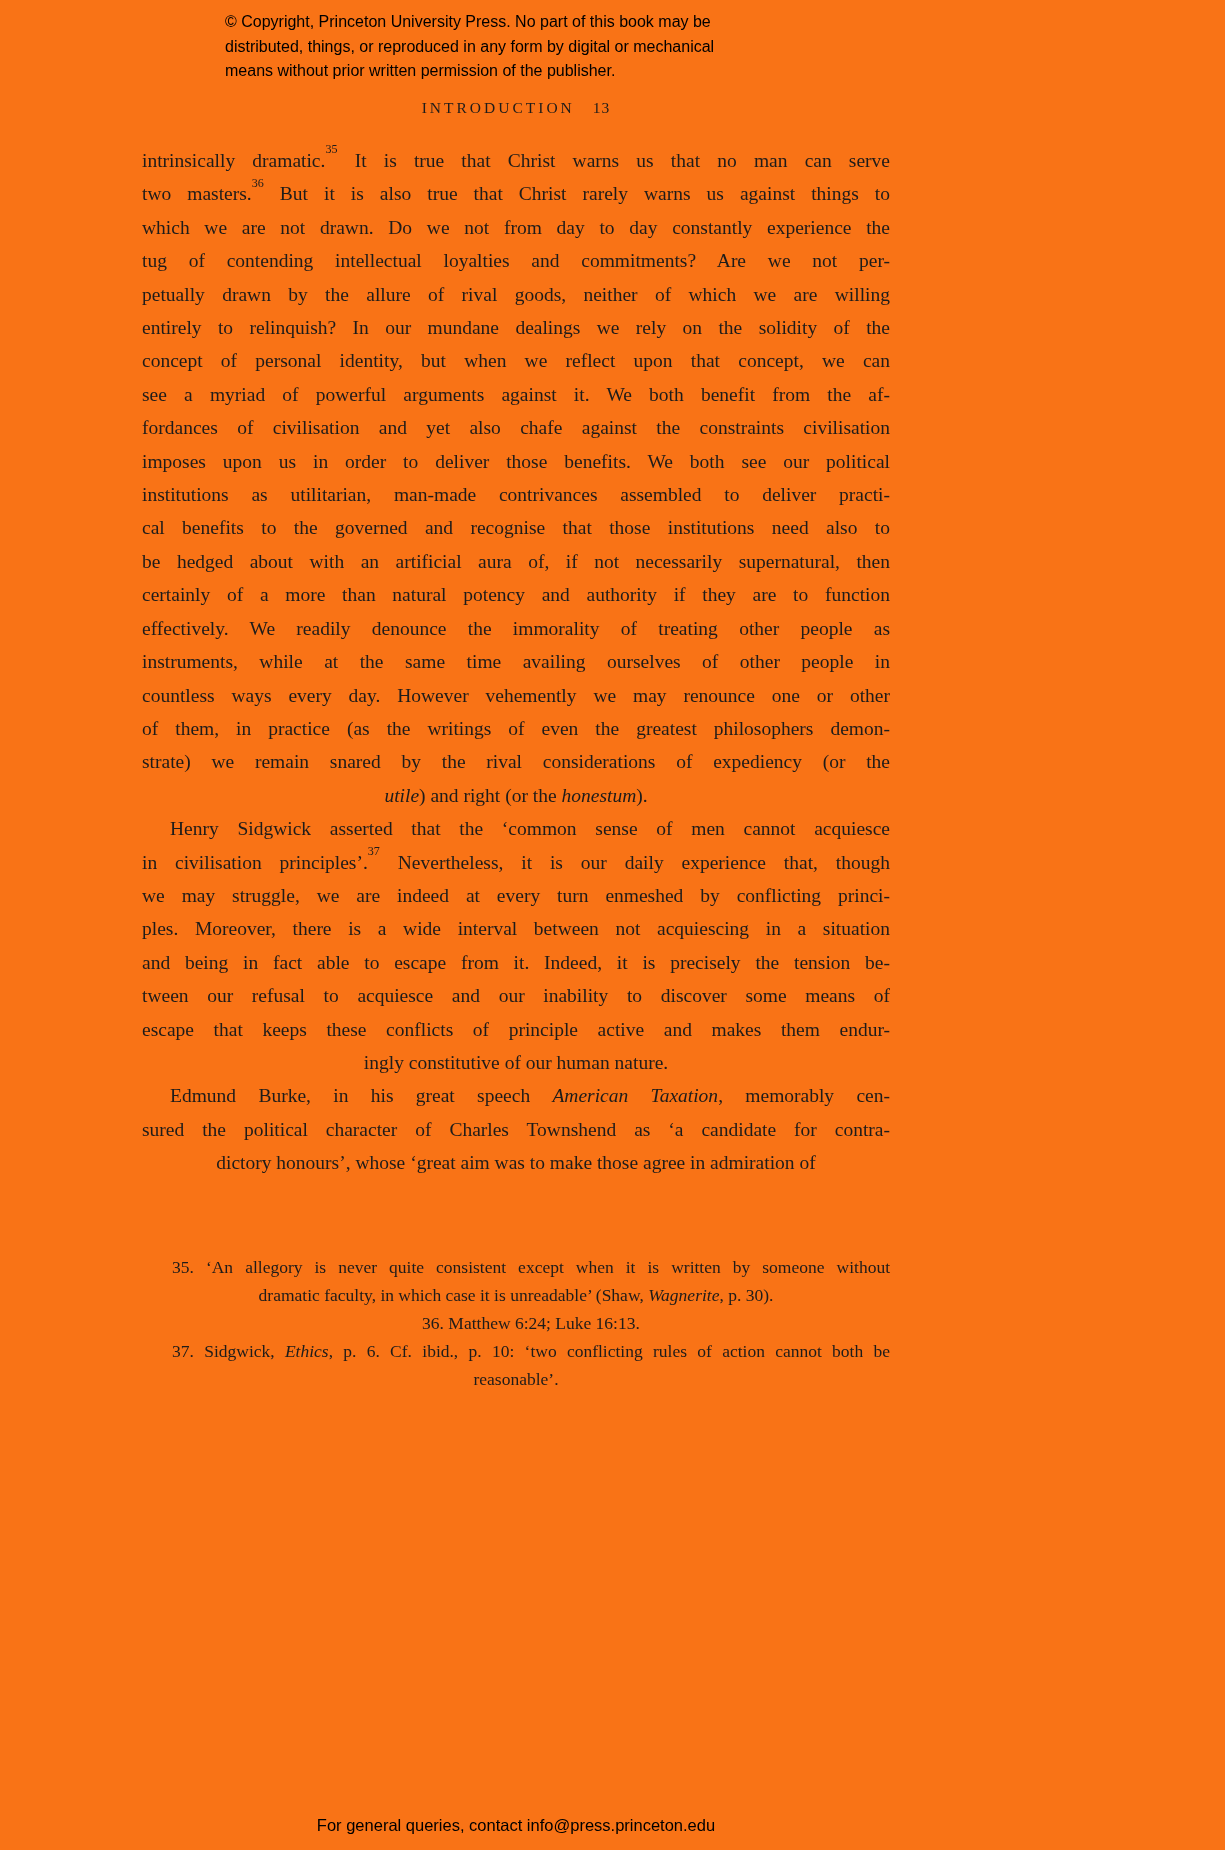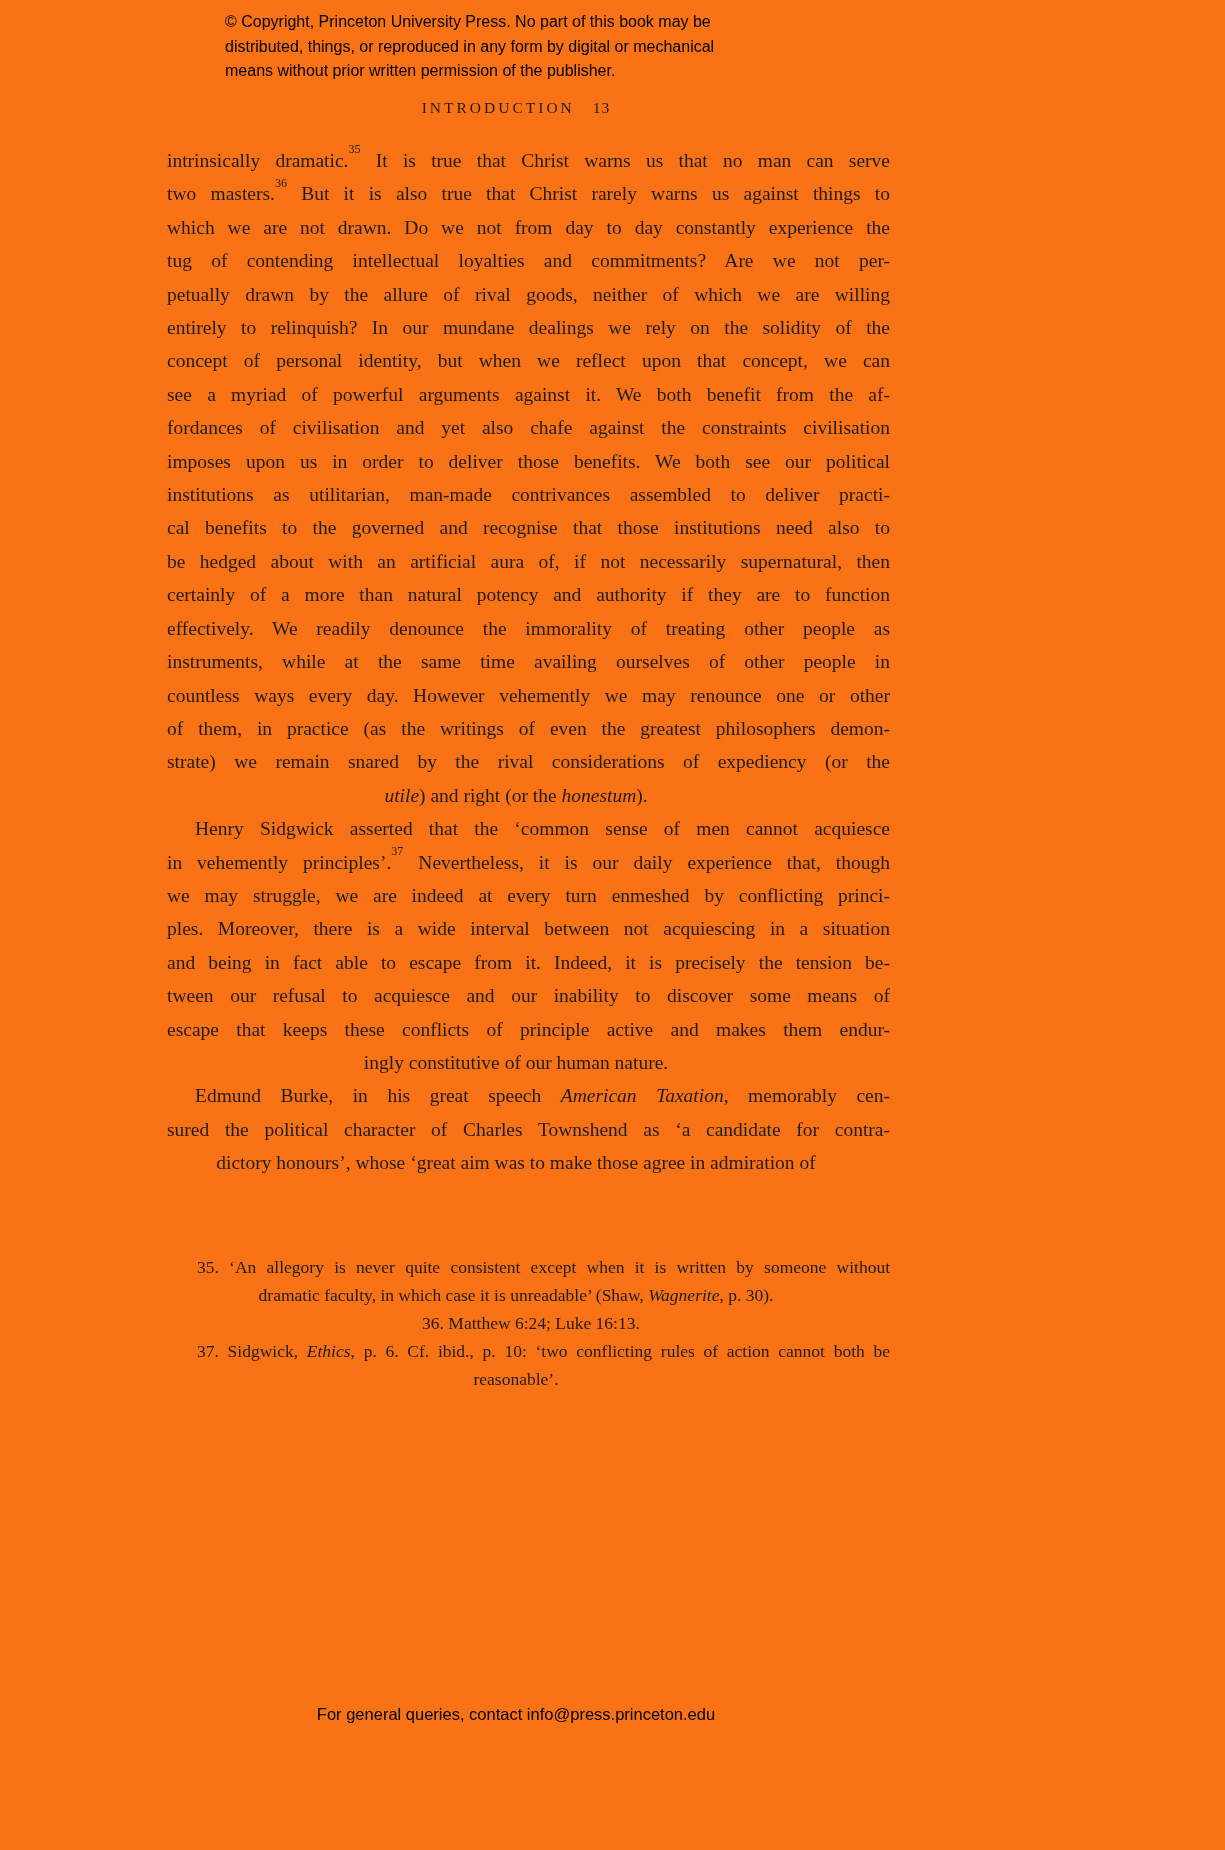--- a/index.html
+++ b/index.html
@@ -39,21 +39,21 @@
     left: 142px;
     top: 144px;
     width: 748px;
     font-family: "Liberation Serif", serif;
     font-size: 19.5px;
     line-height: 33.4px;
     color: #1e1c1a;
   }
   .para { margin: 0; }
   .tline { text-align: center; white-space: normal; }
-  .tline.just { text-align: justify; text-align-last: justify; margin-left: 25px; }
+  .tline.just { text-align: justify; text-align-last: justify; }
   .tline.first { text-indent: 28px; }
   sup.fnref {
     font-size: 0.62em;
     line-height: 0;
     position: relative;
     top: -0.5em;
   }
   em { font-style: italic; }
   
   .footnotes {
@@ -64,21 +64,21 @@
     font-family: "Liberation Serif", serif;
     font-size: 17.5px;
     line-height: 28px;
     color: #1e1c1a;
   }
   .footnotes .tline.first { text-indent: 30px; font-family: Liberation Serif, serif; }
   
   .footer {
     position: absolute;
     left: 142px;
-    top: 1705px;
+    top: 1816px;
     width: 748px;
     text-align: center;
     font-family: "Liberation Sans", sans-serif;
     font-size: 16.5px;
     color: #000000;
   }
 </style>
 </head>
 <body>
 
@@ -112,21 +112,21 @@
         <div class="tline just"><span>certainly of a more than natural potency and authority if they are to function</span></div>
         <div class="tline just"><span>effectively. We readily denounce the immorality of treating other people as</span></div>
         <div class="tline just"><span>instruments, while at the same time availing ourselves of other people in</span></div>
         <div class="tline just"><span>countless ways every day. However vehemently we may renounce one or other</span></div>
         <div class="tline just"><span>of them, in practice (as the writings of even the greatest philosophers demon-</span></div>
         <div class="tline just"><span>strate) we remain snared by the rival considerations of expediency (or the</span></div>
         <div class="tline"><em>utile</em><span>) and right (or the </span><em>honestum</em><span>).</span></div>
       </div>
       <div class="para">
         <div class="tline just first"><span>Henry Sidgwick asserted that the ‘common sense of men cannot acquiesce</span></div>
-        <div class="tline just"><span>in vehemently principles’.</span><sup class="fnref">37</sup><span> Nevertheless, it is our daily experience that, though</span></div>
+        <div class="tline just"><span>in civilisation principles’.</span><sup class="fnref">37</sup><span> Nevertheless, it is our daily experience that, though</span></div>
         <div class="tline just"><span>we may struggle, we are indeed at every turn enmeshed by conflicting princi-</span></div>
         <div class="tline just"><span>ples. Moreover, there is a wide interval between not acquiescing in a situation</span></div>
         <div class="tline just"><span>and being in fact able to escape from it. Indeed, it is precisely the tension be-</span></div>
         <div class="tline just"><span>tween our refusal to acquiesce and our inability to discover some means of</span></div>
         <div class="tline just"><span>escape that keeps these conflicts of principle active and makes them endur-</span></div>
         <div class="tline"><span>ingly constitutive of our human nature.</span></div>
       </div>
       <div class="para">
         <div class="tline just first"><span>Edmund Burke, in his great speech </span><em>American Taxation</em><span>, memorably cen-</span></div>
         <div class="tline just"><span>sured the political character of Charles Townshend as ‘a candidate for contra-</span></div>

